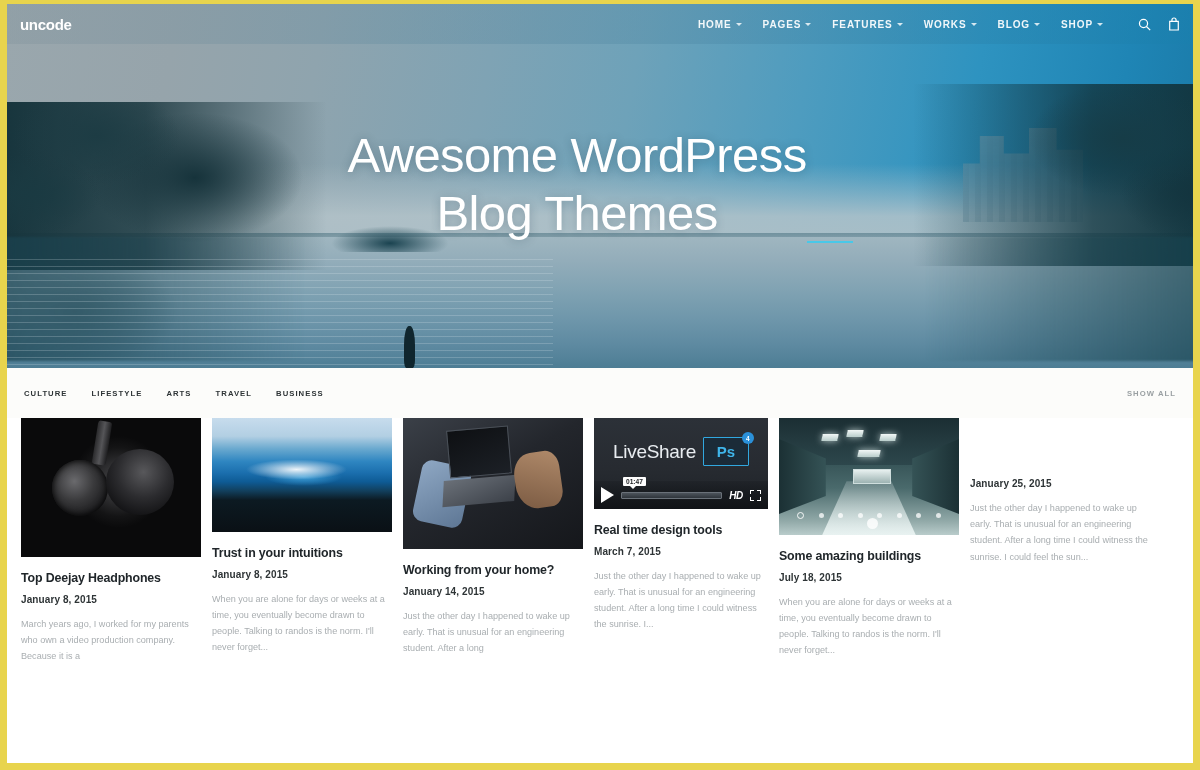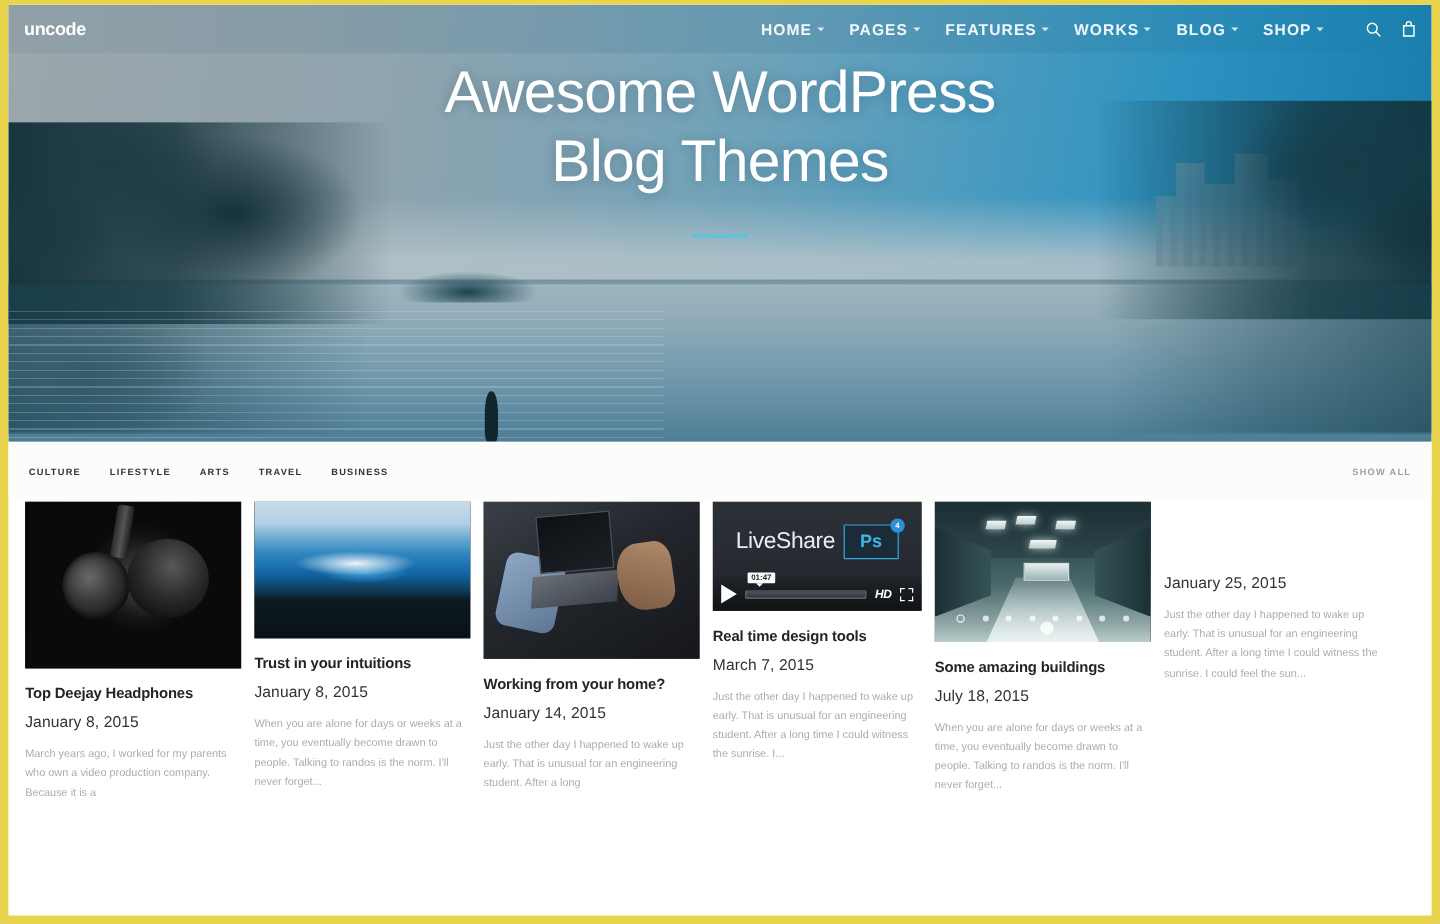--- a/index.html
+++ b/index.html
@@ -116,40 +116,40 @@
   }
   .nav {
     position:relative; z-index:3;
     margin-left:auto;
     display:flex; align-items:center; gap:21px;
     margin-right:13px;
   }
   .nav-item {
     display:flex; align-items:center; gap:4px;
     color:rgba(255,255,255,.93);
-    font-size:13px;
+    font-size:10px;
     font-weight:700;
     letter-spacing:.9px;
     cursor:pointer;
   }
   .chev {
     width:0; height:0;
     border-left:3px solid transparent;
     border-right:3px solid transparent;
     border-top:3.5px solid rgba(255,255,255,.8);
     margin-top:1px;
   }
   .nav-icons { display:flex; align-items:center; gap:17px; margin-left:14px; }
   .icon-btn { cursor:pointer; display:flex; align-items:center; }
 
   
   .hero-text {
     position:absolute; left:0; top:0; width:100%; height:100%;
-    display:flex; flex-direction:column;
-    align-items:center; justify-content:center;
+    display:flex; 
+    align-items:flex-end; justify-content:center;
     z-index:10;
     padding-bottom:125px;
     border-radius:23px;
   }
   .hero-title {
     color:#ffffff;
     font-size:49px;
     font-weight:400;
     line-height:1.18;
     text-align:center;
@@ -206,22 +206,22 @@
   }
   .card-title {
     font-size:12.4px;
     font-weight:700;
     color:#20262a;
     letter-spacing:-.15px;
     margin-top:14px;
     line-height:1.25;
   }
   .card-date {
-    font-size:13px;
-    font-weight:400;
+    font-size:10px;
+    font-weight:700;
     color:#2e3436;
     margin-top:7px;
     letter-spacing:.1px;
   }
   .card-excerpt {
     font-size:9.1px;
     color:#a9aeb1;
     line-height:1.78;
     margin-top:11px;
   }

